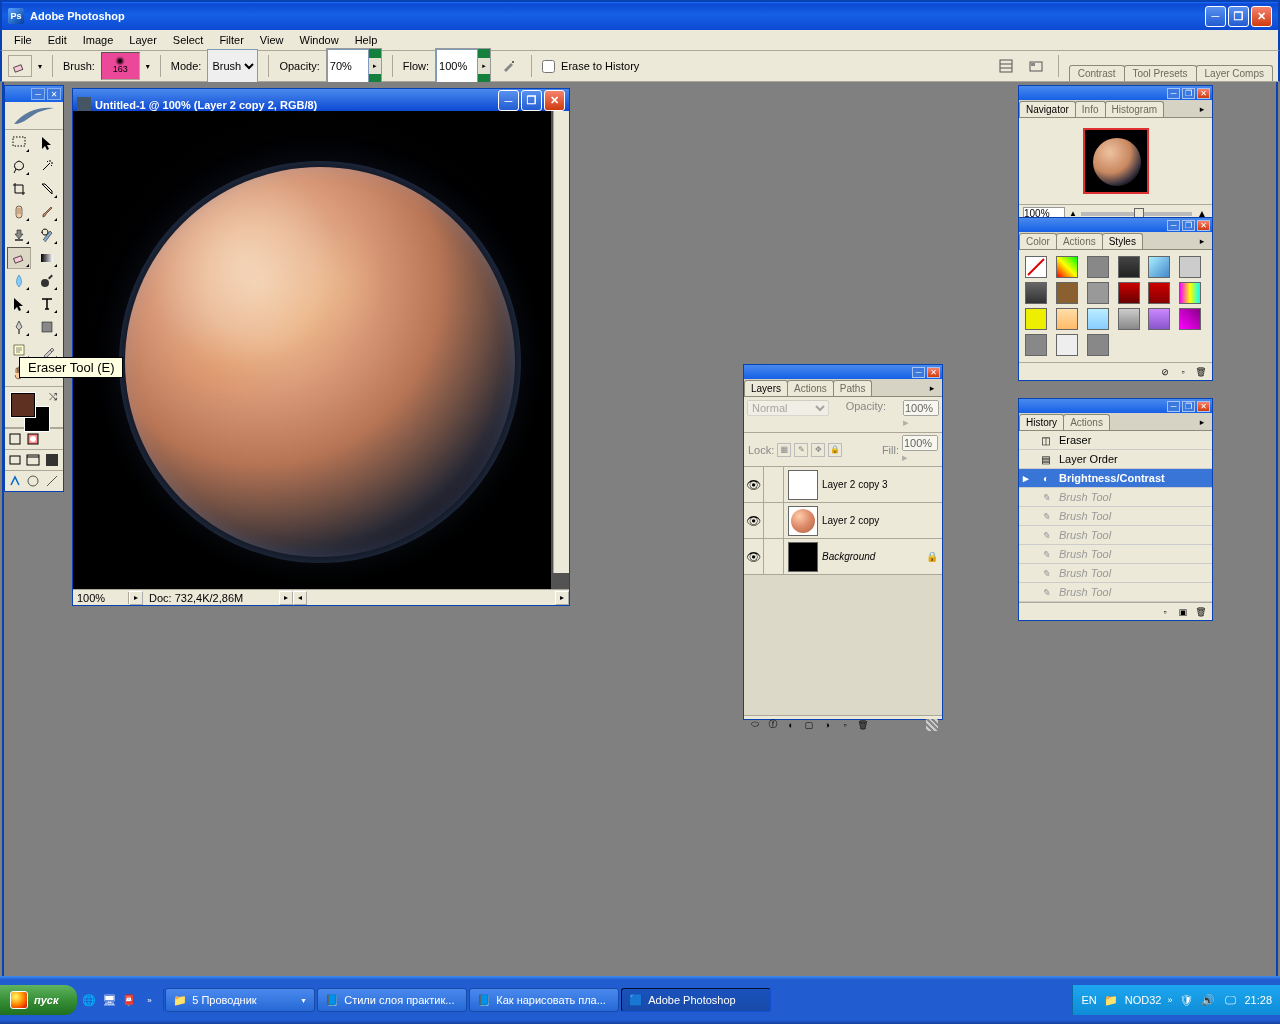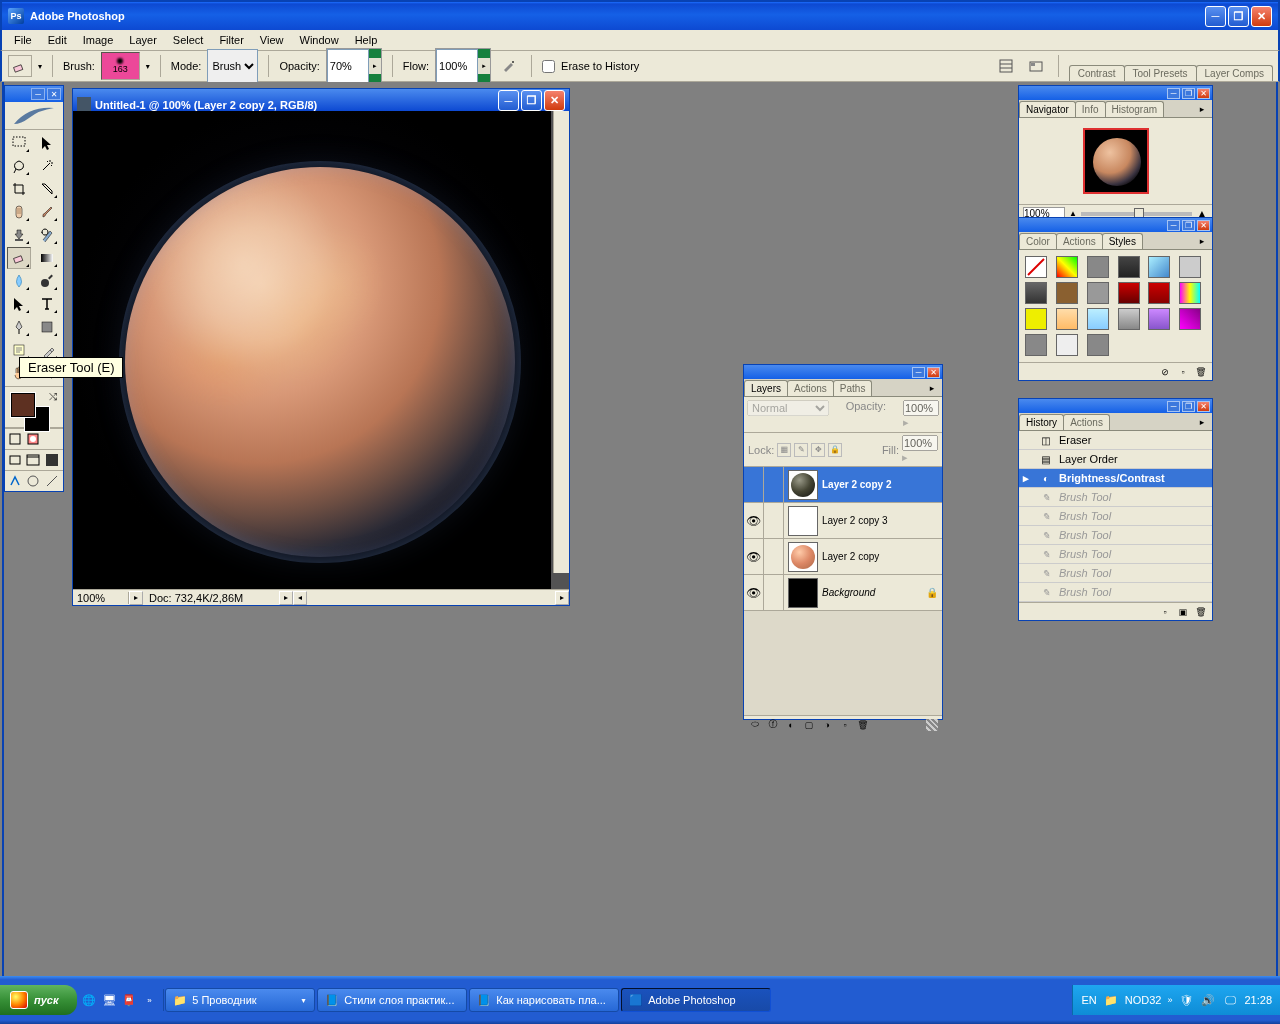--- a/index.html
+++ b/index.html
@@ -606,28 +606,20 @@
   <div class="lockrow">
     <span>Lock:</span>
     <div class="lk">▦</div>
     <div class="lk">✎</div>
     <div class="lk">✥</div>
     <div class="lk">🔒</div>
     <span style="margin-left:auto">Fill:</span>
     <div class="field" style="opacity:.6"><input type="text" style="width: 36px;" value="100%"><div class="arrow">▸</div></div>
   </div>
   <div class="layerlist" id="layerlist">
-      <div class="layer sel">
-        <div class="eye"></div>
-        <div class="link"></div>
-        <div class="thumb check">
-          <div style="width:24px;height:24px;border-radius:50%;background:radial-gradient(circle at 35% 30%,#998,#443,#111)"></div>
-        </div>
-        <div class="name" style="font-weight:bold;">Layer 2 copy 2</div>
-      </div>
       <div class="layer">
         <div class="eye">👁</div>
         <div class="link"></div>
         <div class="thumb check"></div>
         <div class="name" style="">Layer 2 copy 3</div>
       </div>
       <div class="layer">
         <div class="eye">👁</div>
         <div class="link"></div>
         <div class="thumb check">

